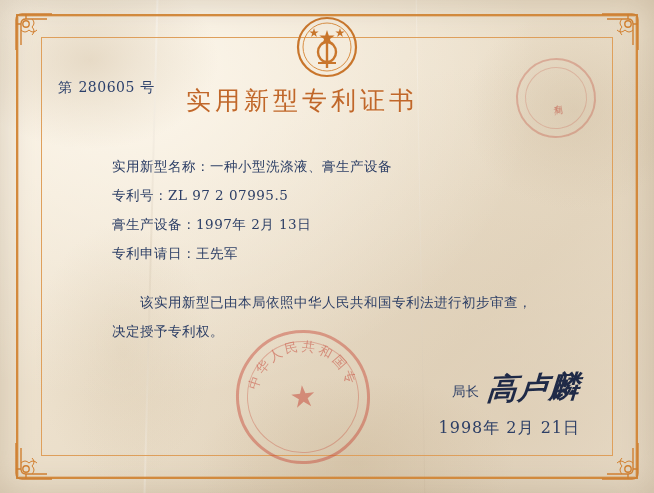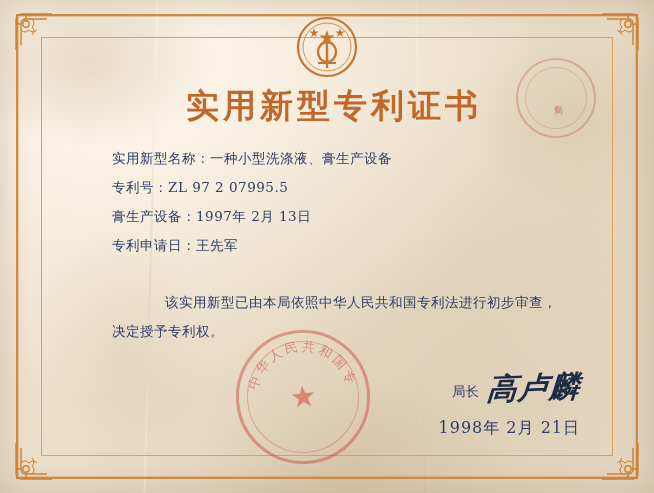--- a/index.html
+++ b/index.html
@@ -145,52 +145,52 @@
     letter-spacing: 1px;
   }
   .numbering .line { white-space: nowrap; }
   .numbering .val { letter-spacing: 0.5px; }
   .numbering .indent { padding-left: 4px; }
 
   .main-title {
     position: absolute;
     left: 128px; top: 14px;
     font-family: "DejaVu Serif", serif;
-    font-weight: bold;
-    font-size: 33px;
+    font-weight: normal;
+    font-size: 25px;
     letter-spacing: 4px;
     color: #c0672a;
     text-shadow: 0 1px 0 rgba(255,240,220,0.6);
     white-space: nowrap;
   }
 
   
   .body-block {
     position: absolute;
-    left: 112px; top: 144px;
+    left: 112px; top: 152px;
     width: 470px;
     color: #2d3f66;
     font-family: "DejaVu Serif", serif;
     font-size: 13.5px;
     line-height: 29px;
     letter-spacing: 0.5px;
   }
   .body-block .field { white-space: nowrap; }
 
   .statement {
     position: absolute;
     left: 112px; top: 288px;
     width: 470px;
     color: #2d3f66;
     font-family: "DejaVu Serif", serif;
     font-size: 13.5px;
     line-height: 29px;
     letter-spacing: 0.5px;
   }
-  .statement .p1 { text-indent: 28px; text-align: center; }
+  .statement .p1 { text-indent: 28px; }
 
   
   .sign-row {
     position: absolute;
     right: 74px; top: 368px;
     display: flex;
     align-items: flex-end;
     gap: 8px;
   }
   .sign-label {
@@ -297,20 +297,25 @@
     </svg>
   </div>
 
   <div class="seal-top">
     <div class="seal-inner"></div>
     <div class="seal-text">专利局</div>
   </div>
 
   <div class="header-row">
     <div class="numbering">
+      <div class="line">
+        <span>第</span>
+        <span class="val">280605</span>
+        <span>号</span>
+      </div>
     </div>
     <div class="main-title">实用新型专利证书</div>
   </div>
 
   <div class="body-block">
     <div class="field">
       <span>实用新型名称：</span><span>一种小型洗涤液、膏生产设备</span>
     </div>
     <div class="field">
       <span>专利号：</span><span>ZL 97 2 07995.5</span>

